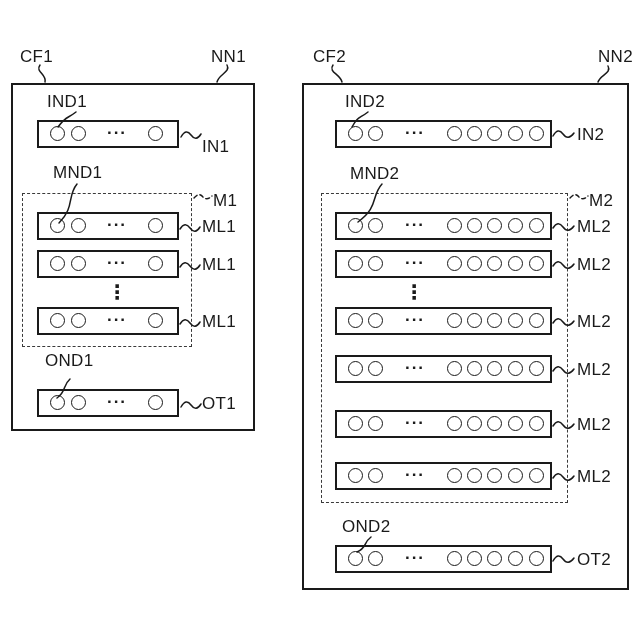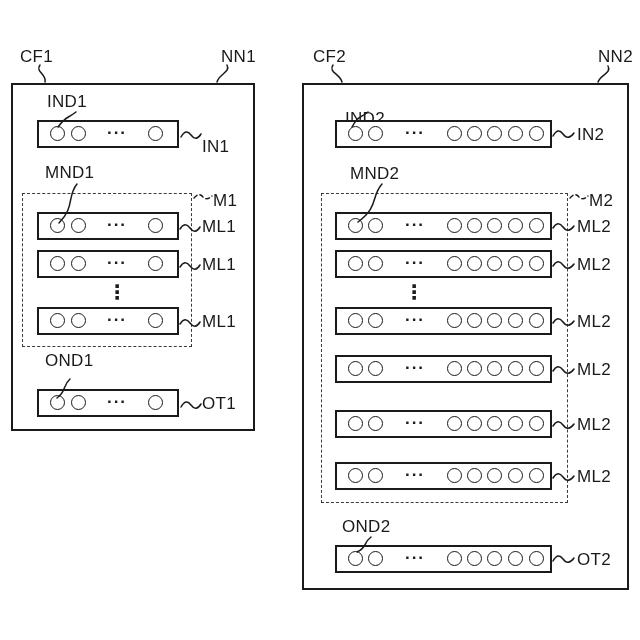--- a/index.html
+++ b/index.html
@@ -17,33 +17,33 @@
   .overlay{position:absolute;left:0;top:0;width:640px;height:640px;pointer-events:none;}
   .overlay path{fill:none;stroke:#1a1a1a;stroke-width:1.5;stroke-linecap:round;}
   .overlay path.dash{stroke-dasharray:4 3;stroke-width:1.4;}
 </style>
 </head>
 <body>
 
 <div class="canvas">
 
   <div class="label" style="left:20px;top:48px">CF1</div>
-  <div class="label" style="left:221px;top:48px">NN1</div>
+  <div class="label" style="left:211px;top:48px">NN1</div>
   <div class="outer" style="left:11px;top:83px;width:244px;height:348px"></div>
 
   <div class="label" style="left:47px;top:93px">IND1</div>
   <div class="nodebox" style="left:37px;top:120px;width:142px">
     <span class="circ" style="left:11px"></span>
     <span class="circ" style="left:32px"></span>
     <span class="hdots">···</span>
     <span class="circ" style="left:109px"></span>
   </div>
   <div class="label" style="left:202px;top:138px">IN1</div>
 
-  <div class="label" style="left:45px;top:164px">MND1</div>
+  <div class="label" style="left:53px;top:164px">MND1</div>
   <div class="dashedbox" style="left:22px;top:193px;width:170px;height:154px"></div>
   <div class="label" style="left:213px;top:192px">M1</div>
 
   <div class="nodebox" style="left:37px;top:212px;width:142px">
     <span class="circ" style="left:11px"></span>
     <span class="circ" style="left:32px"></span>
     <span class="hdots">···</span>
     <span class="circ" style="left:109px"></span>
   </div>
   <div class="label" style="left:202px;top:218px">ML1</div>
@@ -72,21 +72,21 @@
     <span class="circ" style="left:32px"></span>
     <span class="hdots">···</span>
     <span class="circ" style="left:109px"></span>
   </div>
   <div class="label" style="left:202px;top:395px">OT1</div>
 
   <div class="label" style="left:313px;top:48px">CF2</div>
   <div class="label" style="left:598px;top:48px">NN2</div>
   <div class="outer" style="left:302px;top:83px;width:327px;height:507px"></div>
 
-  <div class="label" style="left:345px;top:110px">IND2</div>
+  <div class="label" style="left:345px;top:93px">IND2</div>
   <div class="nodebox" style="left:335px;top:120px;width:217px">
     <span class="circ" style="left:11px"></span>
     <span class="circ" style="left:31px"></span>
     <span class="hdots">···</span>
     <span class="circ" style="left:110px"></span>
     <span class="circ" style="left:130px"></span>
     <span class="circ" style="left:150px"></span>
     <span class="circ" style="left:171px"></span>
     <span class="circ" style="left:192px"></span>
   </div>

